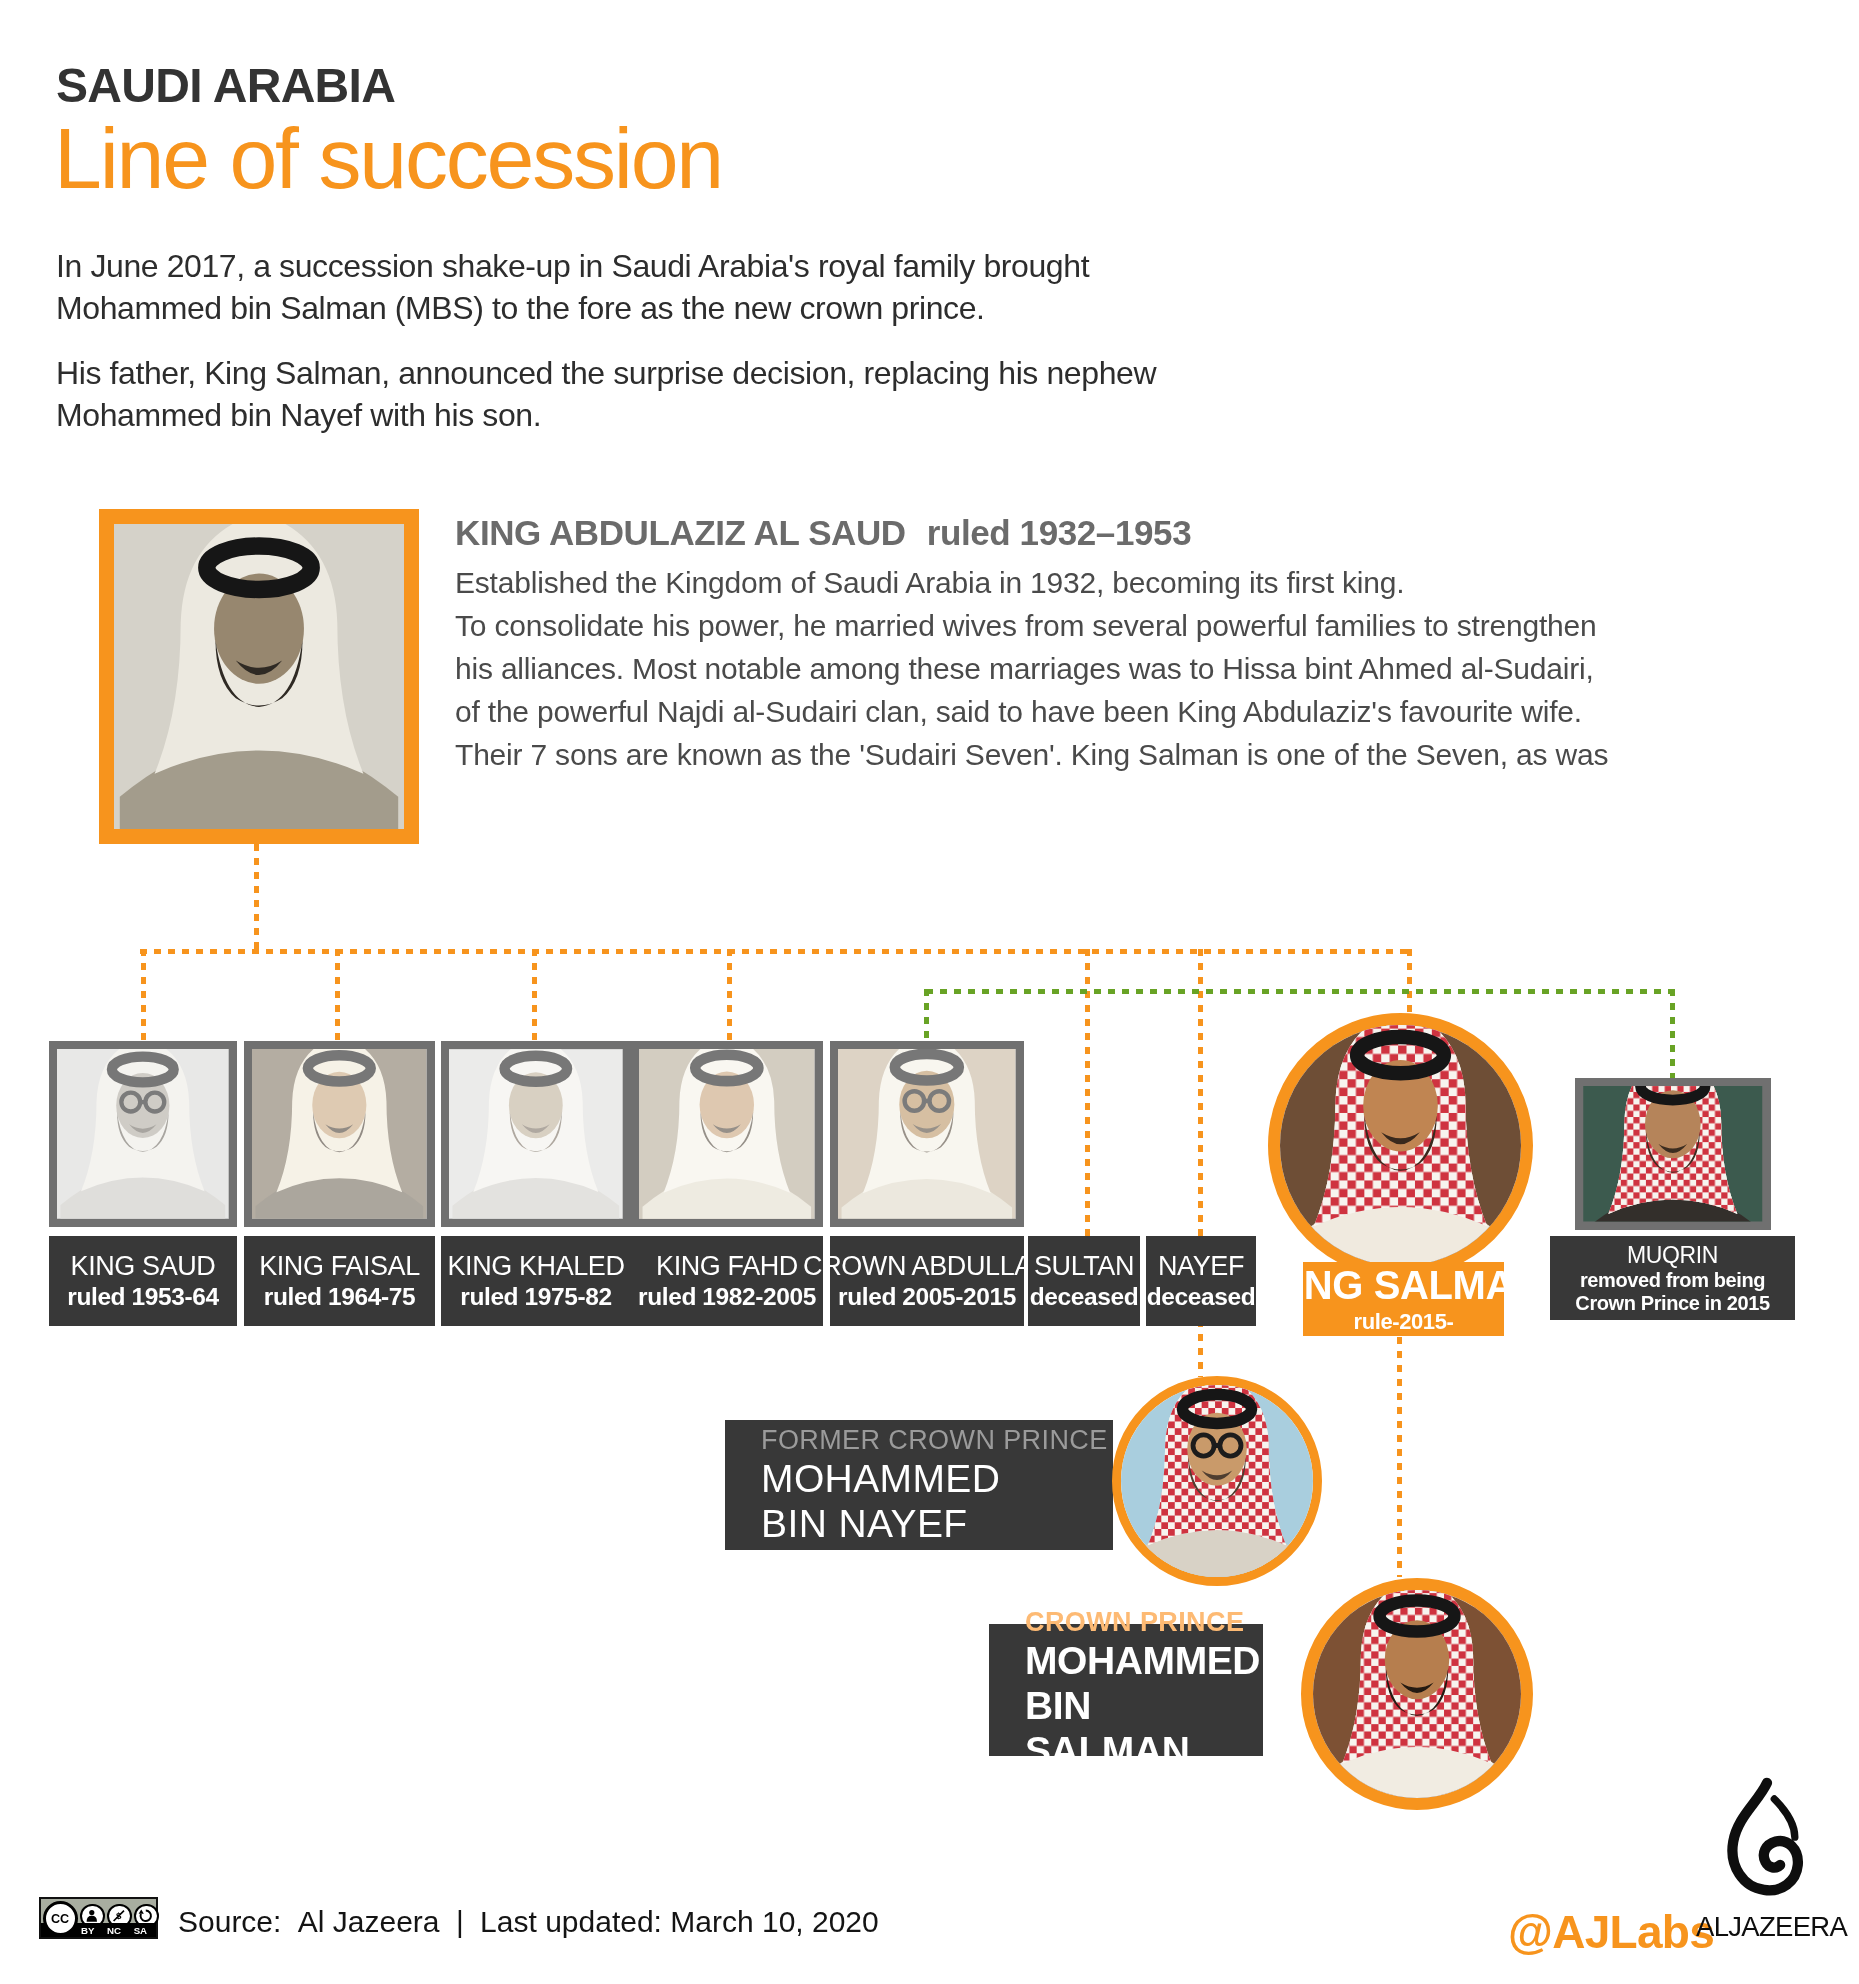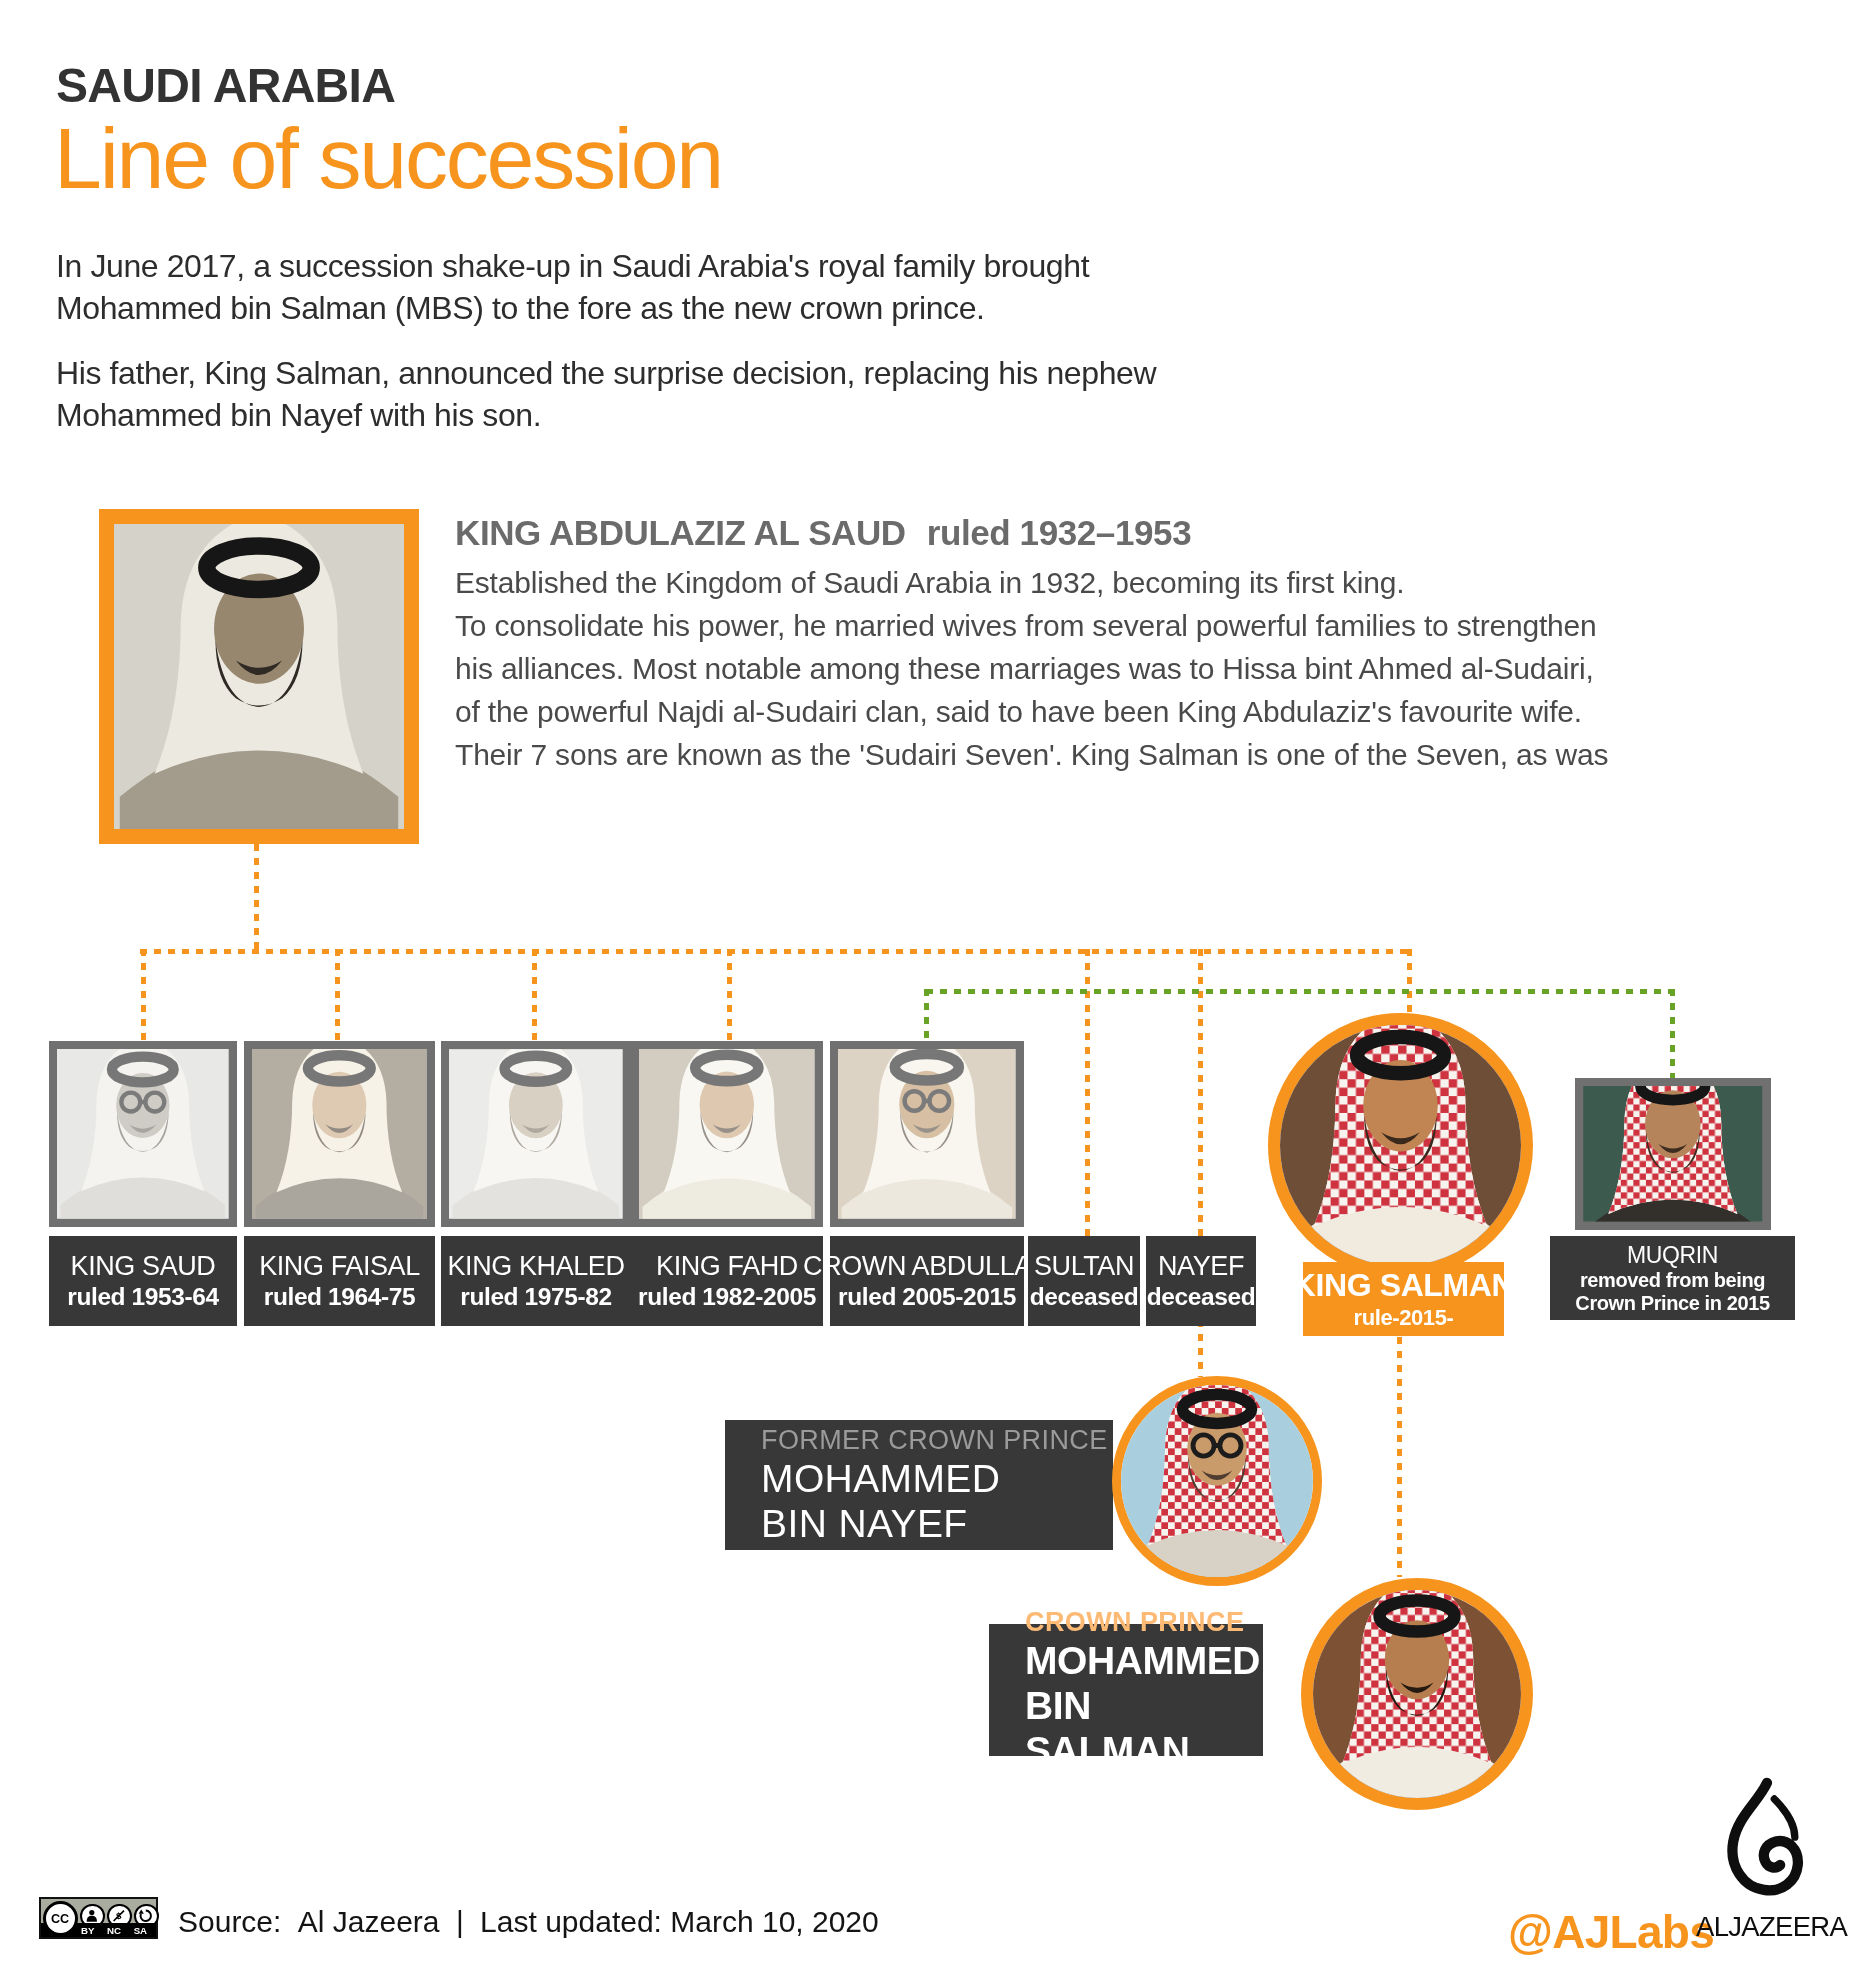--- a/index.html
+++ b/index.html
@@ -44,21 +44,21 @@
   .label{position:absolute;top:1236px;height:90px;background:#383838;color:#fff;z-index:3;
          display:flex;flex-direction:column;align-items:center;justify-content:center;gap:1.5px;}
   .label-name{font-size:27px;font-weight:400;letter-spacing:-0.4px;white-space:nowrap;}
   .label-detail{font-size:24.5px;font-weight:bold;letter-spacing:-0.4px;white-space:nowrap;}
 
   .circle{position:absolute;border-radius:50%;border:12.6px solid #F7941D;overflow:hidden;
           background:#fff;z-index:5;}
   .circle svg{display:block;width:100%;height:100%;}
 
   .label-salman{background:#F7941D;top:1262px;height:74px;z-index:6;}
-  .label-salman .label-name{font-size:32px;font-weight:bold;}
+  .label-salman .label-name{font-size:40px;font-weight:bold;}
   .label-salman .label-detail{font-size:22px;font-weight:bold;}
 
   .label-muqrin{height:84px;gap:0;}
   .label-muqrin .label-name{font-size:23px;}
   .label-muqrin .label-detail{font-size:20px;line-height:23px;}
 
   
   .panel{position:absolute;background:#383838;color:#fff;z-index:4;
          display:flex;flex-direction:column;justify-content:center;padding-left:36px;}
   .panel-kicker{font-size:27px;letter-spacing:0.4px;}

